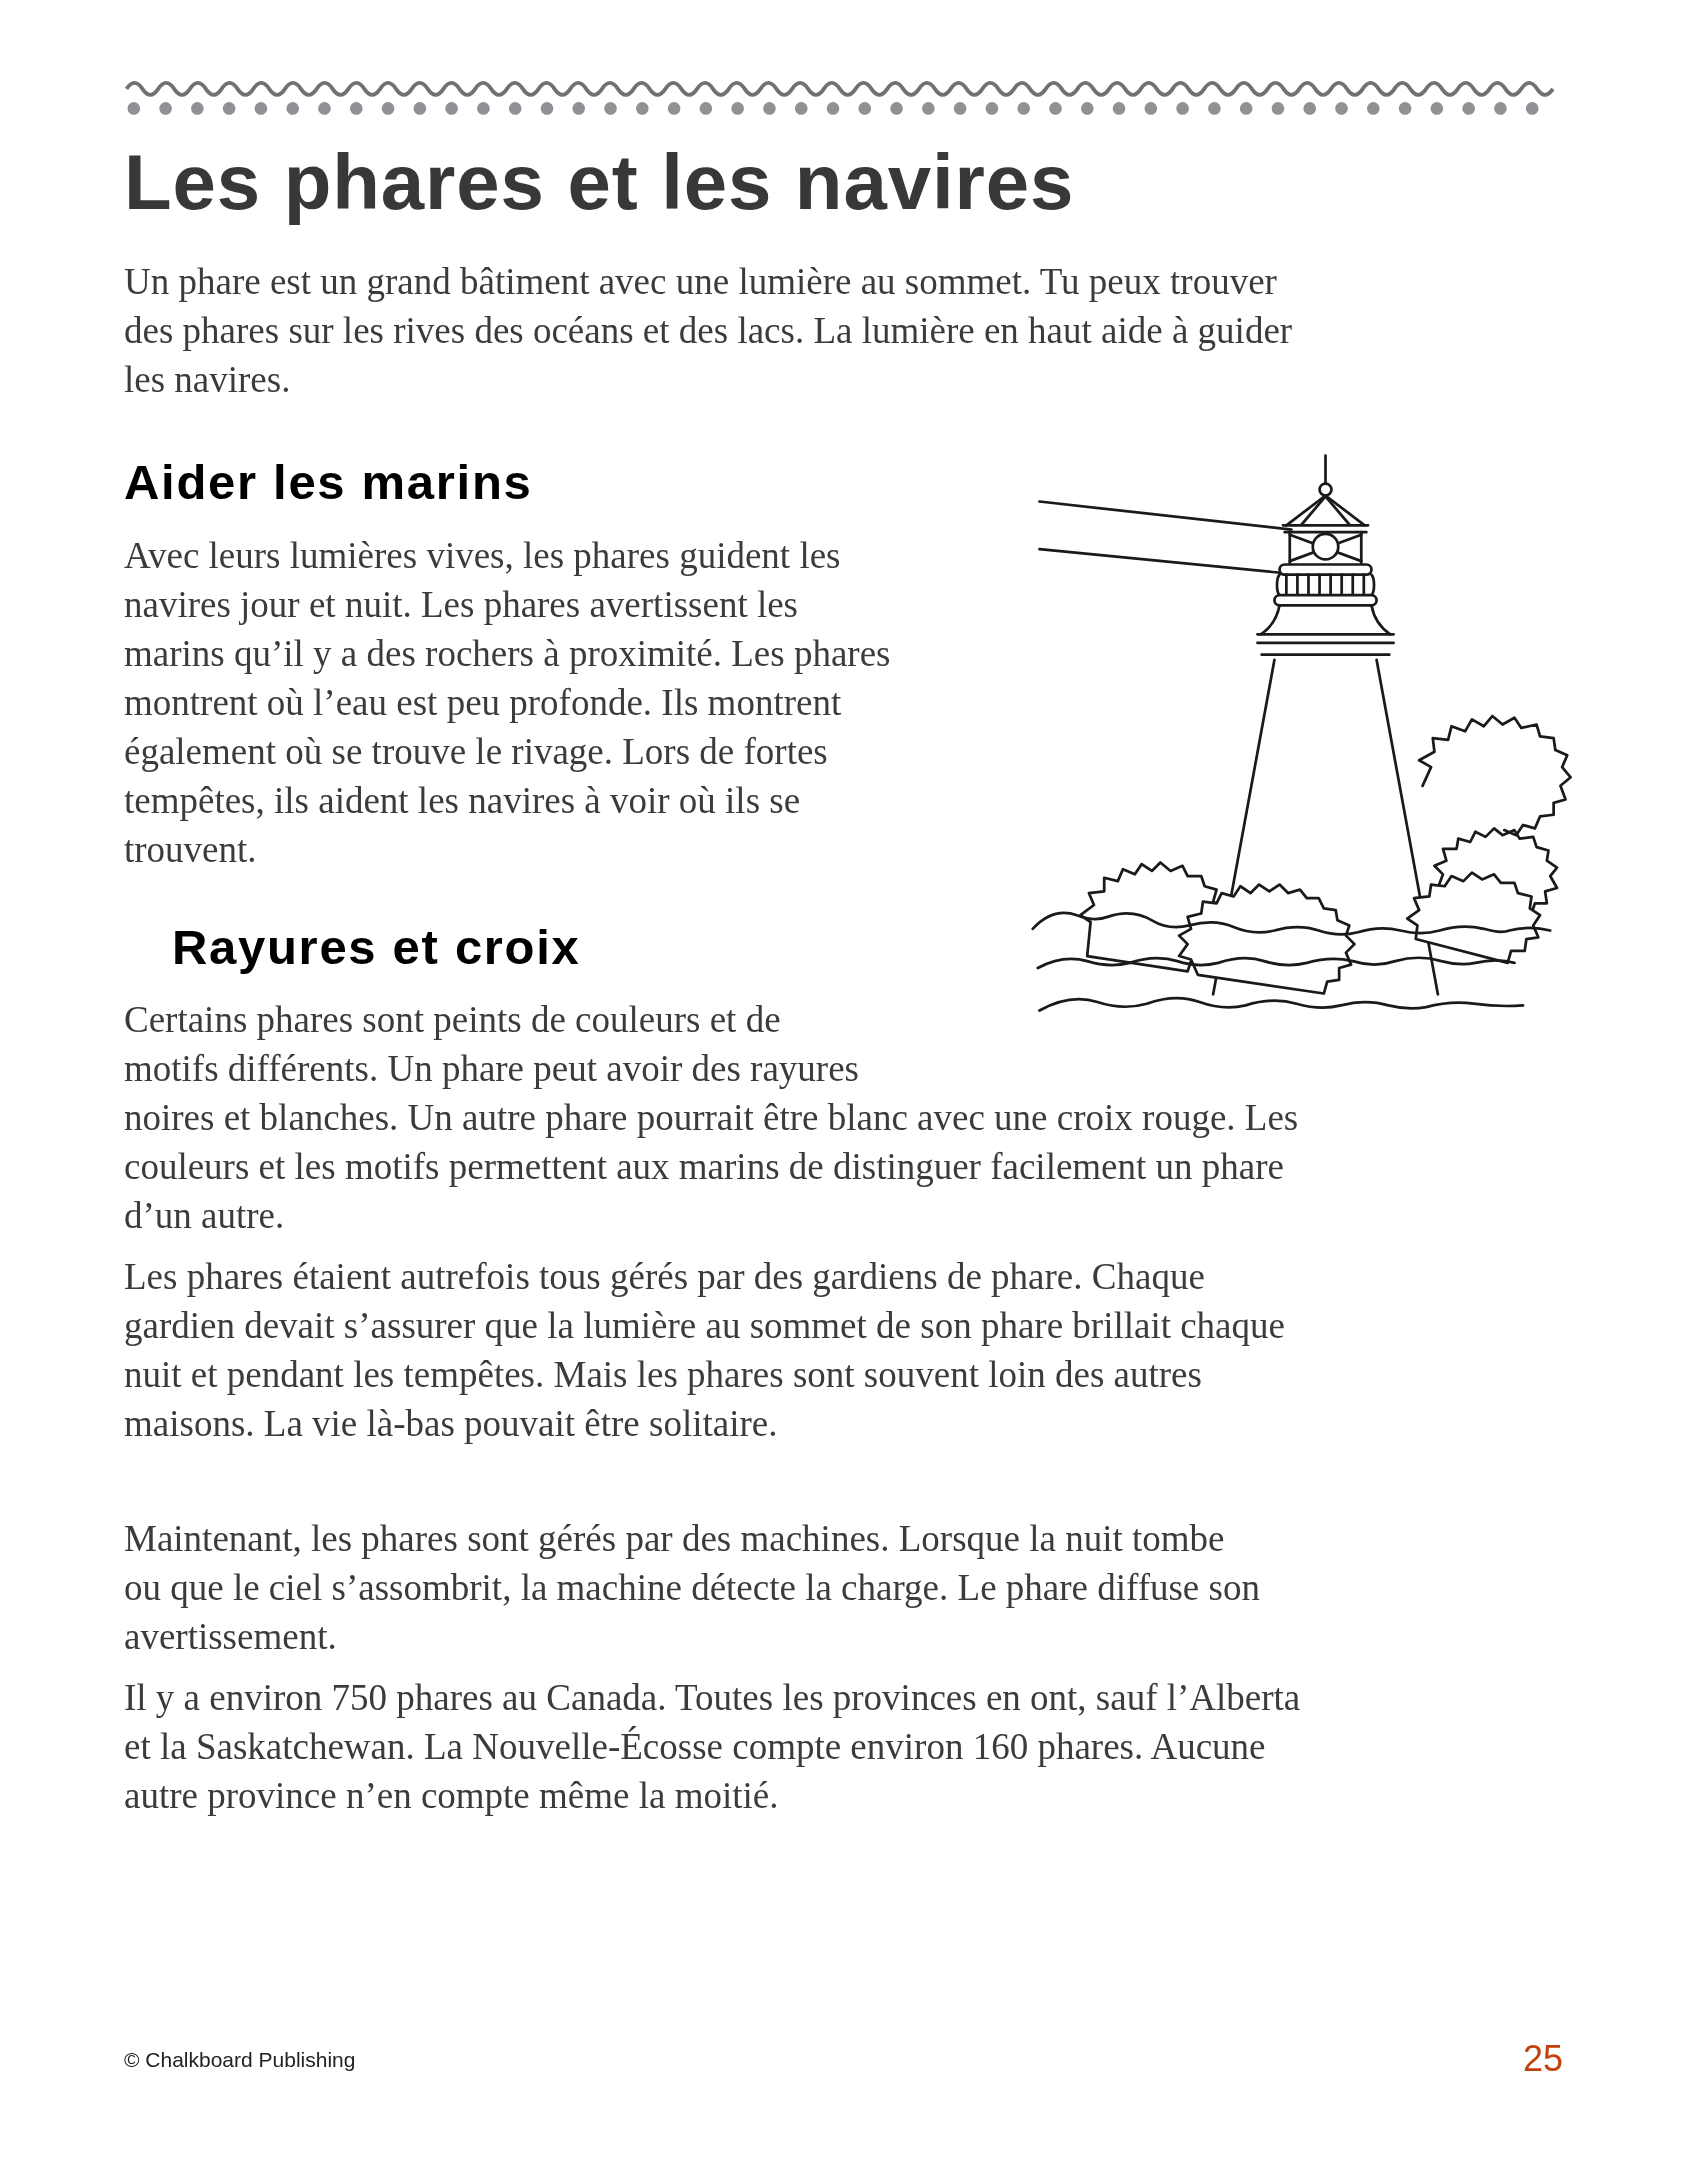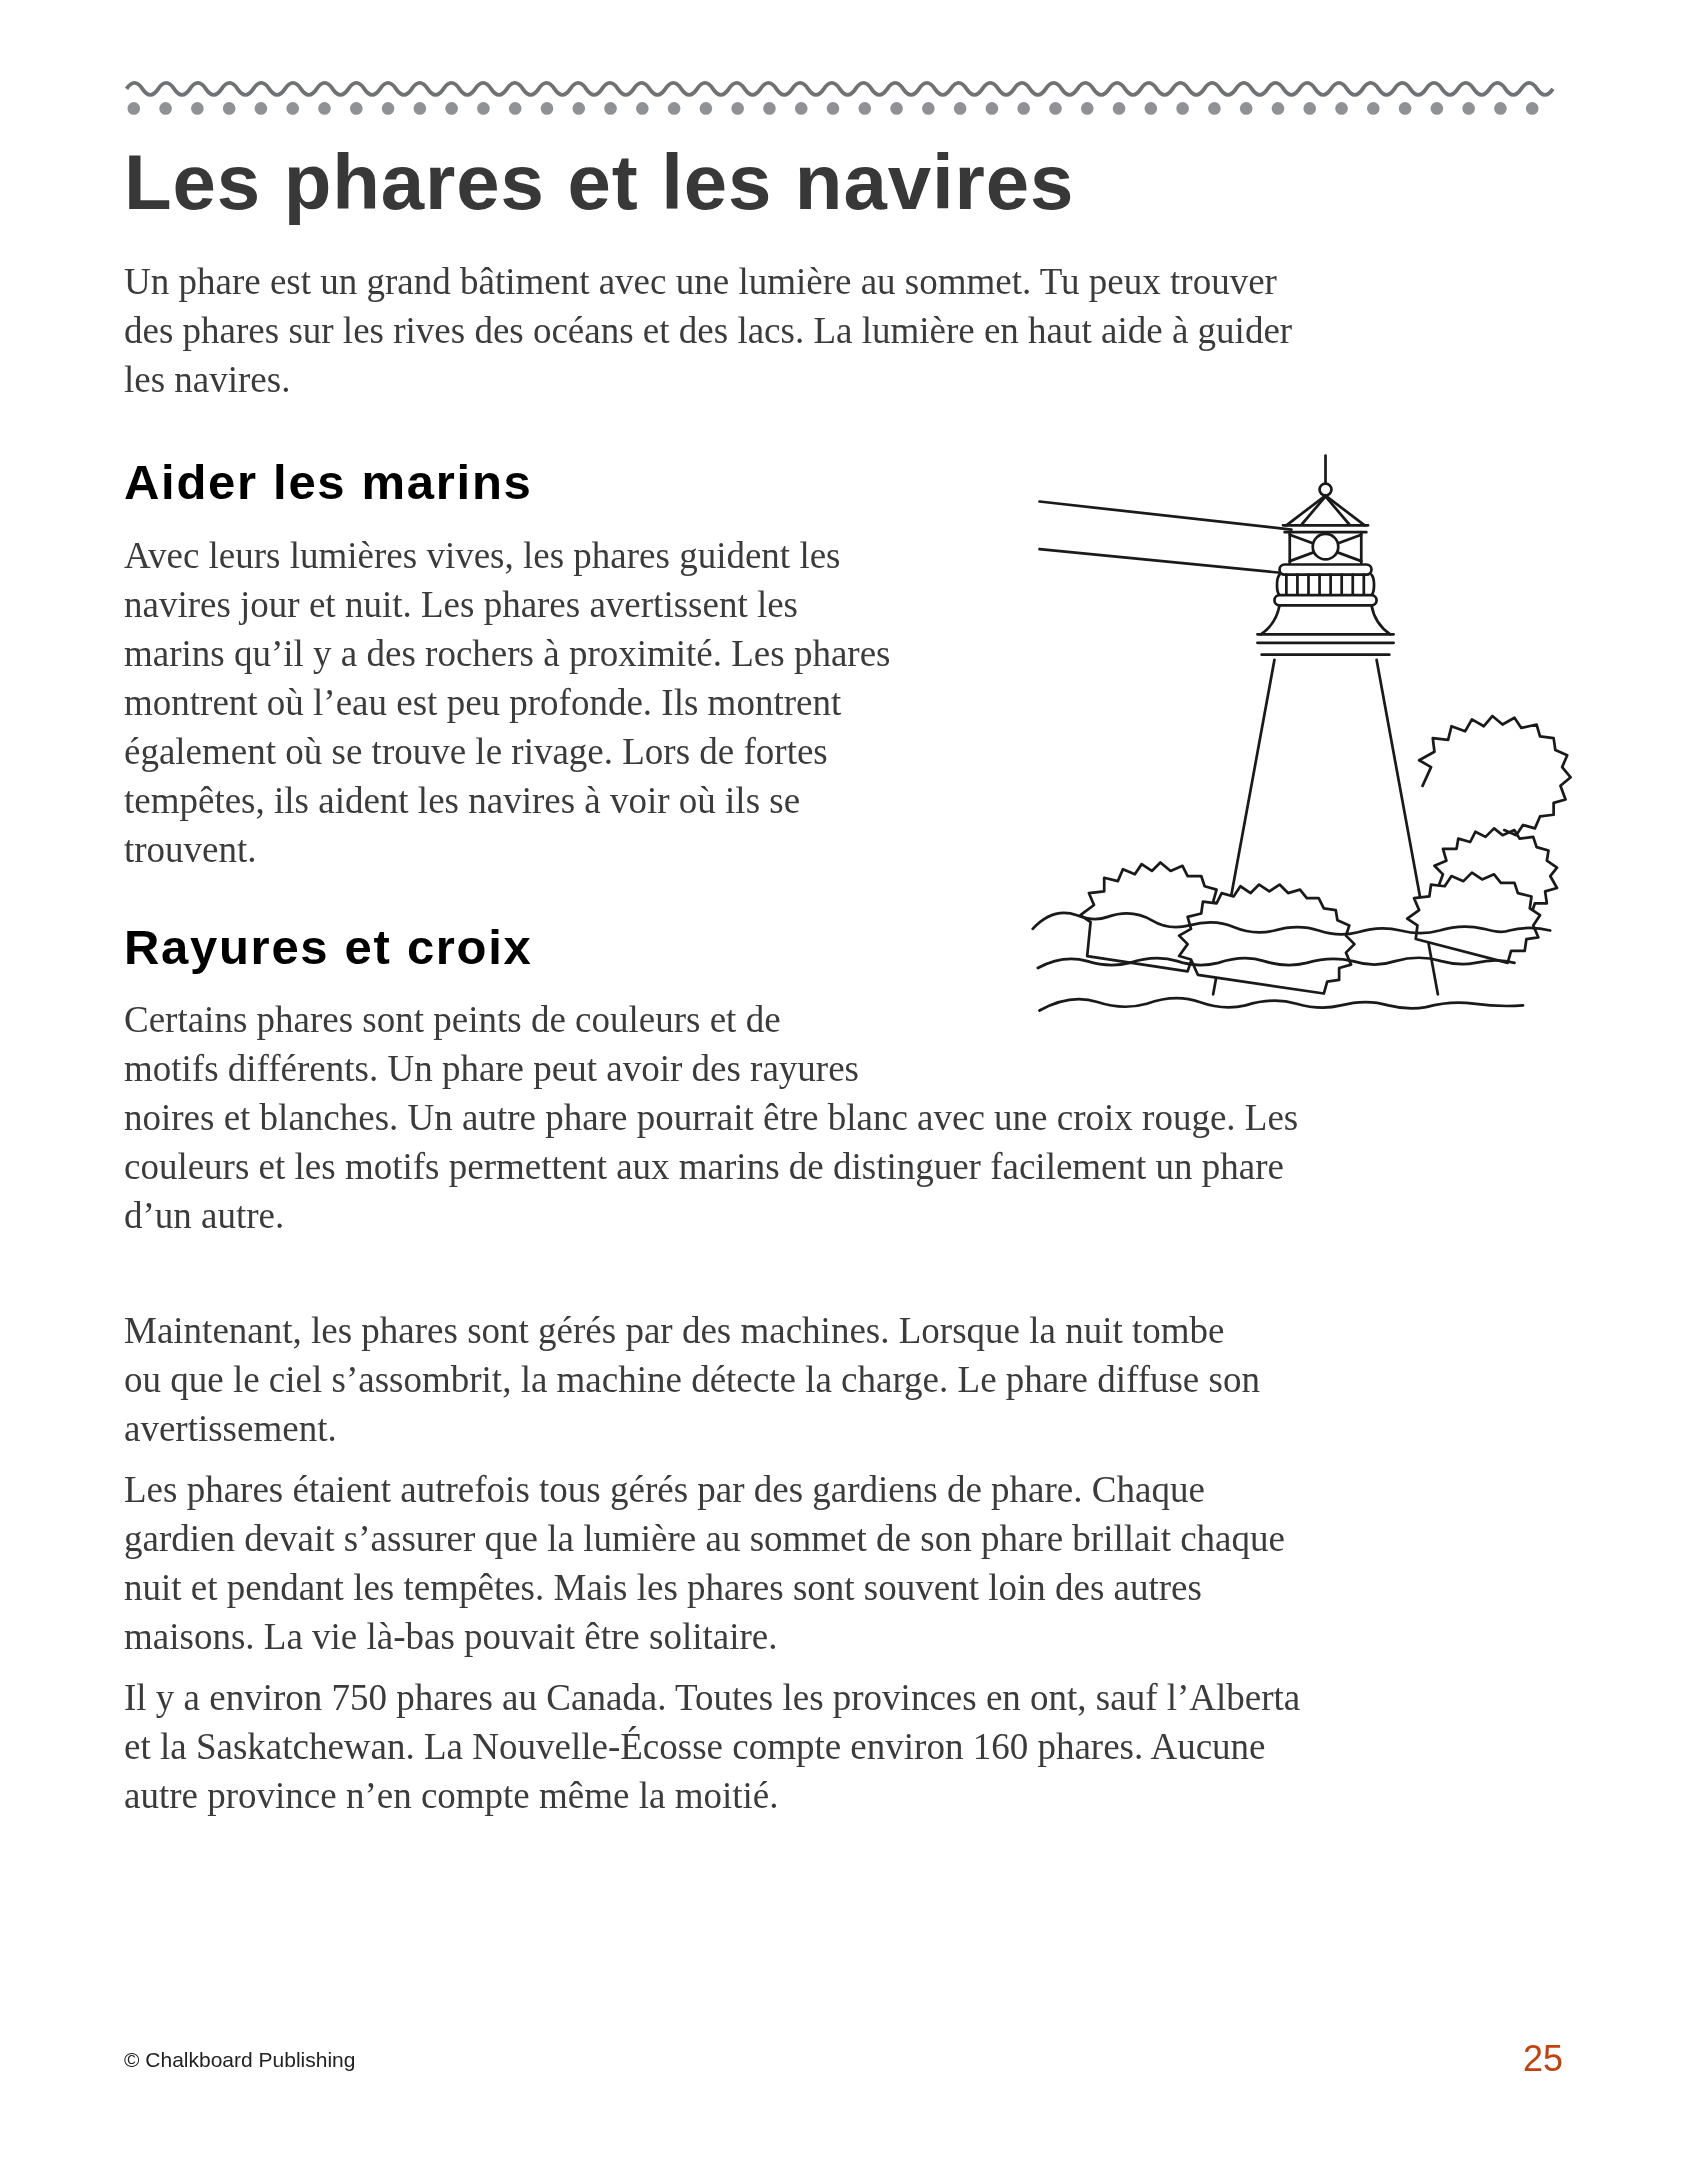--- a/index.html
+++ b/index.html
@@ -15,21 +15,21 @@
     font-size:78px;line-height:1.1;letter-spacing:0.9px;color:#383838;margin:22px 0 0 0;
   }
   h2{
     font-family:"Liberation Sans","DejaVu Sans",sans-serif;font-weight:bold;
     font-size:49px;line-height:1.2;letter-spacing:1.7px;color:#000000;margin:0;
   }
   .body{font-size:37px;line-height:49px;margin:0;white-space:pre;color:#3b3b3b;}
   .intro{margin-top:31px;}
   .h-aider{margin-top:49px;}
   .p-aider{margin-top:19px;}
-  .h-rayures{margin-top:44px;}
+  .h-rayures{margin-top:44px;margin-left:48px;}
   .p-rayures{margin-top:19px;}
   .h-vie{margin-top:48px;}
   .p-vie1{margin-top:12px;}
   .p-vie2{margin-top:66px;}
   .h-canada{margin-top:36px;}
   .p-canada{margin-top:12px;}
   .lighthouse{position:absolute;left:1031px;top:445px;width:572px;height:588px;}
   .footer-copyright{
     position:absolute;left:124px;top:2048px;
     font-family:"Liberation Sans","DejaVu Sans",sans-serif;font-size:21px;color:#222222;
@@ -151,27 +151,27 @@
 tempêtes, ils aident les navires à voir où ils se
 trouvent.</p>
 
   <h2 class="h-rayures">Rayures et croix</h2>
   <p class="body p-rayures">Certains phares sont peints de couleurs et de
 motifs différents. Un phare peut avoir des rayures
 noires et blanches. Un autre phare pourrait être blanc avec une croix rouge. Les
 couleurs et les motifs permettent aux marins de distinguer facilement un phare
 d’un autre.</p>
 
-  <p class="body p-vie2">Maintenant, les phares sont gérés par des machines. Lorsque la nuit tombe
-ou que le ciel s’assombrit, la machine détecte la charge. Le phare diffuse son
-avertissement.</p>
   <p class="body p-vie1">Les phares étaient autrefois tous gérés par des gardiens de phare. Chaque
 gardien devait s’assurer que la lumière au sommet de son phare brillait chaque
 nuit et pendant les tempêtes. Mais les phares sont souvent loin des autres
 maisons. La vie là-bas pouvait être solitaire.</p>
+  <p class="body p-vie2">Maintenant, les phares sont gérés par des machines. Lorsque la nuit tombe
+ou que le ciel s’assombrit, la machine détecte la charge. Le phare diffuse son
+avertissement.</p>
 
   <p class="body p-canada">Il y a environ 750 phares au Canada. Toutes les provinces en ont, sauf l’Alberta
 et la Saskatchewan. La Nouvelle-Écosse compte environ 160 phares. Aucune
 autre province n’en compte même la moitié.</p>
 
   <div class="footer-copyright">© Chalkboard Publishing</div>
   <div class="footer-page-number">25</div>
 
 </div>
 

